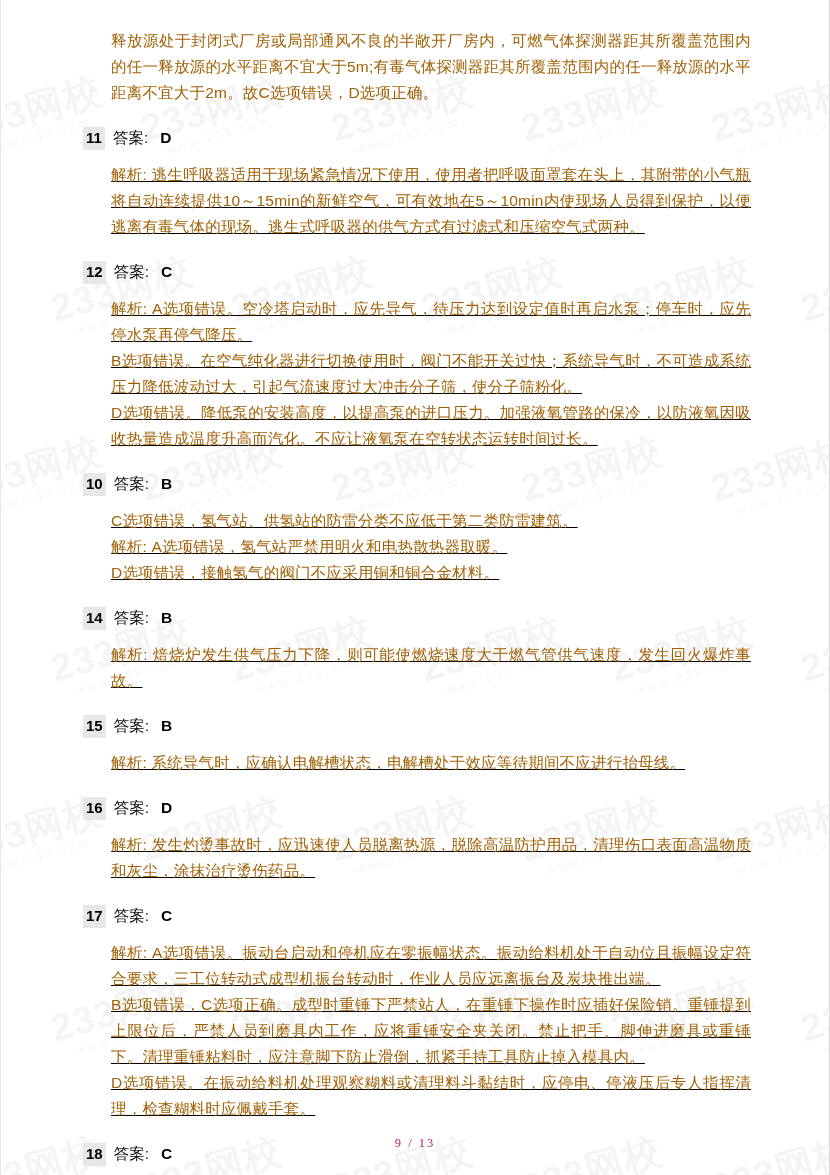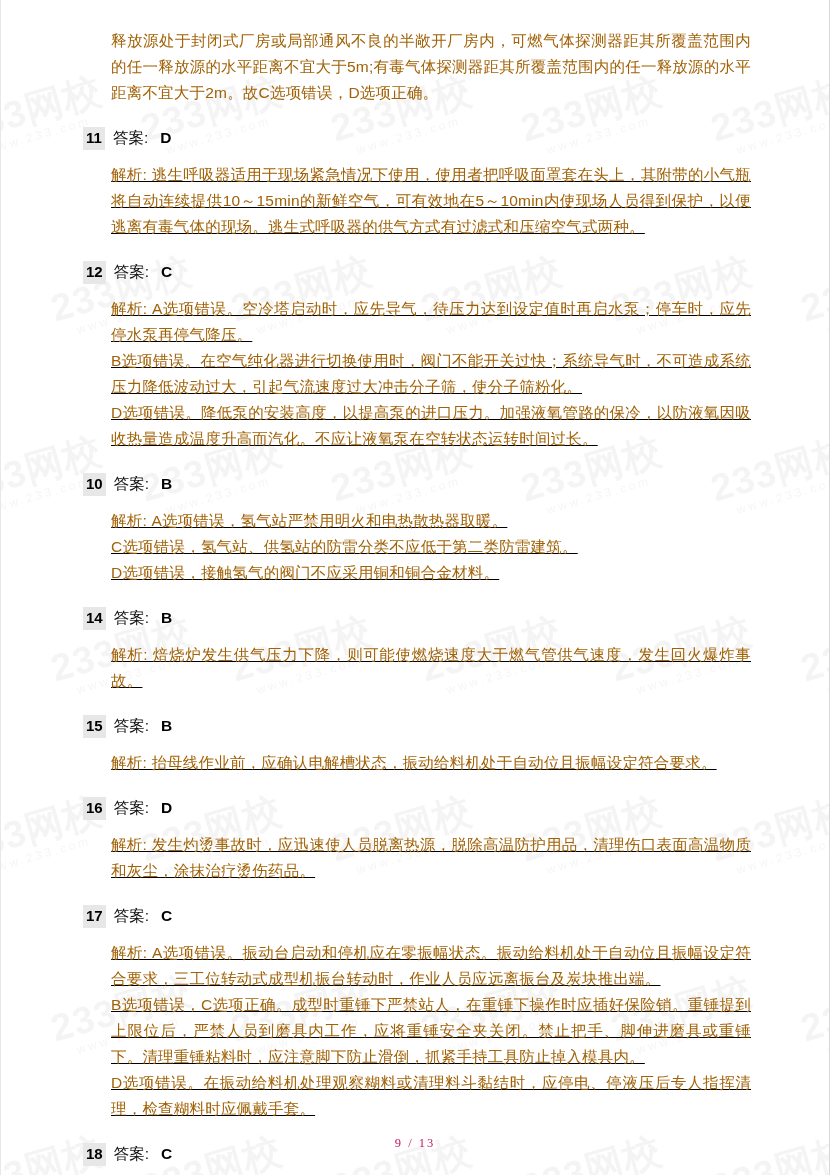--- a/index.html
+++ b/index.html
@@ -307,43 +307,43 @@
             <p class="para">D选项错误。降低泵的安装高度，以提高泵的进口压力。加强液氧管路的保冷，以防液氧因吸收热量造成温度升高而汽化。不应让液氧泵在空转状态运转时间过长。</p>
           </div>
         </div>
         <div class="qblock">
           <div class="answer-row">
             <span class="qnum">10</span>
             <span class="answer-label">答案:</span>
             <span class="answer-value">B</span>
           </div>
           <div class="explain">
+            <p class="para">C选项错误，氢气站、供氢站的防雷分类不应低于第二类防雷建筑。</p>
             <p class="para">解析: A选项错误，氢气站严禁用明火和电热散热器取暖。</p>
-            <p class="para">C选项错误，氢气站、供氢站的防雷分类不应低于第二类防雷建筑。</p>
             <p class="para">D选项错误，接触氢气的阀门不应采用铜和铜合金材料。</p>
           </div>
         </div>
         <div class="qblock">
           <div class="answer-row">
             <span class="qnum">14</span>
             <span class="answer-label">答案:</span>
             <span class="answer-value">B</span>
           </div>
           <div class="explain">
             <p class="para">解析: 焙烧炉发生供气压力下降，则可能使燃烧速度大于燃气管供气速度，发生回火爆炸事故。</p>
           </div>
         </div>
         <div class="qblock">
           <div class="answer-row">
             <span class="qnum">15</span>
             <span class="answer-label">答案:</span>
             <span class="answer-value">B</span>
           </div>
           <div class="explain">
-            <p class="para">解析: 抬母线作业前，应确认电解槽状态，振动给料机处于自动位且振幅设定符合要求。</p>
+            <p class="para">解析: 系统导气时，应确认电解槽状态，电解槽处于效应等待期间不应进行抬母线。</p>
           </div>
         </div>
         <div class="qblock">
           <div class="answer-row">
             <span class="qnum">16</span>
             <span class="answer-label">答案:</span>
             <span class="answer-value">D</span>
           </div>
           <div class="explain">
             <p class="para">解析: 发生灼烫事故时，应迅速使人员脱离热源，脱除高温防护用品，清理伤口表面高温物质和灰尘，涂抹治疗烫伤药品。</p>

